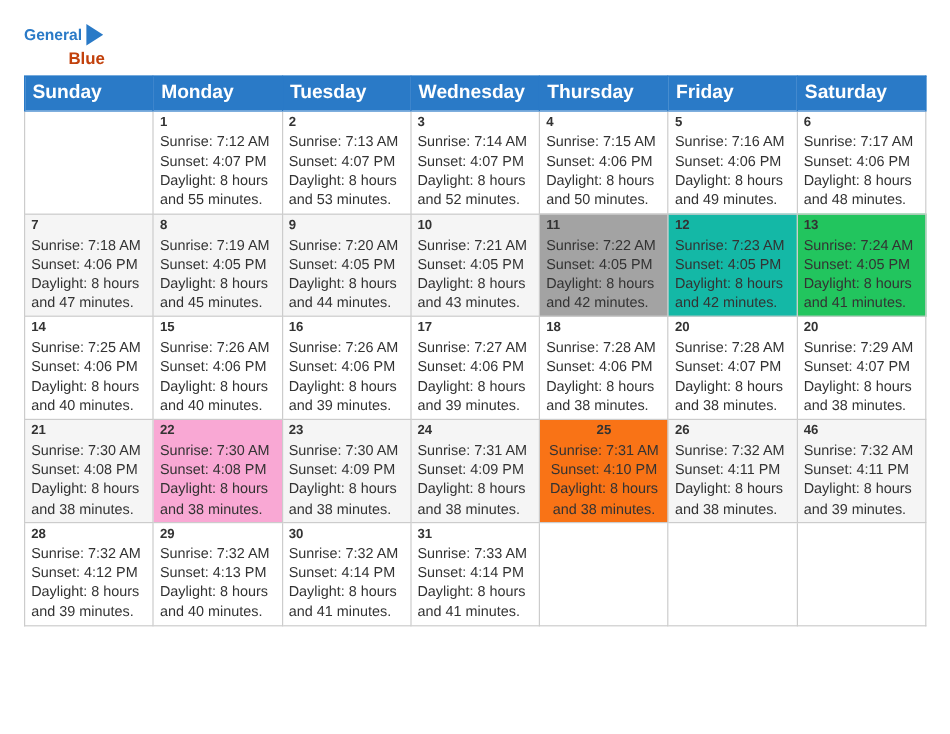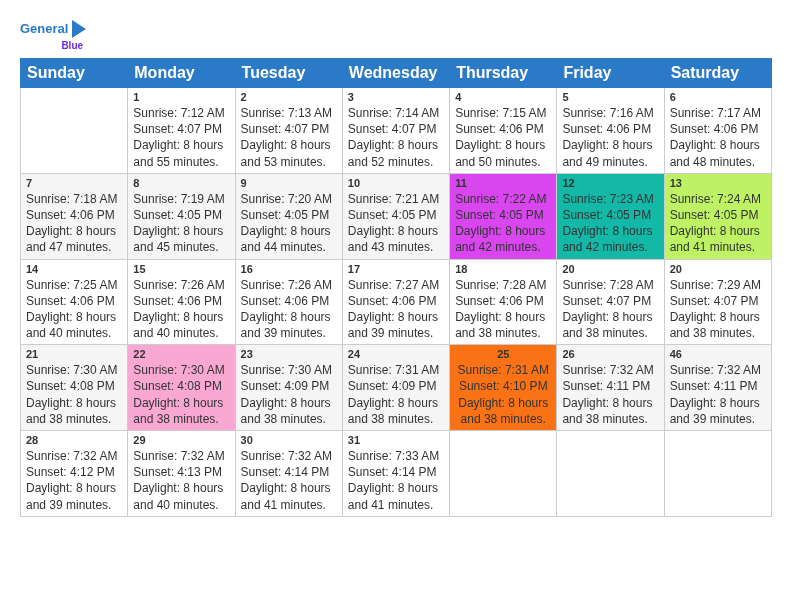--- a/index.html
+++ b/index.html
@@ -104,21 +104,21 @@
 <div class="page">
   <div class="header-top">
     <div class="logo">
       <div>
         <div style="display:flex;align-items:center;">
           <span class="logo-text"><span>General</span></span>
           <svg class="logo-icon" viewBox="0 0 18 22" fill="none">
             <polygon points="2,2 16,11 2,20" fill="#2a7ac7"></polygon>
           </svg>
         </div>
-        <div class="logo-text" style="color:#6d28d9;font-size:10px;font-weight:bold;margin-left:36px;">Blue</div>
+        <div class="logo-text" style="color:#c2410c;font-size:14px;font-weight:bold;margin-left:36px;">Blue</div>
       </div>
     </div>
     <div class="title-block">
       <div class="month-title"></div>
       <div class="location-title"></div>
     </div>
   </div>
 
   <table class="calendar-table">
     <thead>
@@ -170,29 +170,29 @@
             <div class="day-detail">Sunrise: 7:19 AM<br>Sunset: 4:05 PM<br>Daylight: 8 hours and 45 minutes.</div>
           </td>
           <td style="background: rgb(245, 245, 245);">
             <span class="day-num">9</span>
             <div class="day-detail">Sunrise: 7:20 AM<br>Sunset: 4:05 PM<br>Daylight: 8 hours and 44 minutes.</div>
           </td>
           <td style="background: rgb(245, 245, 245);">
             <span class="day-num">10</span>
             <div class="day-detail">Sunrise: 7:21 AM<br>Sunset: 4:05 PM<br>Daylight: 8 hours and 43 minutes.</div>
           </td>
-          <td style="background: #d946ef;">
+          <td style="background: #a3a3a3;">
             <span class="day-num">11</span>
             <div class="day-detail">Sunrise: 7:22 AM<br>Sunset: 4:05 PM<br>Daylight: 8 hours and 42 minutes.</div>
           </td>
           <td style="background: #14b8a6;">
             <span class="day-num">12</span>
             <div class="day-detail">Sunrise: 7:23 AM<br>Sunset: 4:05 PM<br>Daylight: 8 hours and 42 minutes.</div>
           </td>
-          <td style="background: #bef264;">
+          <td style="background: #22c55e;">
             <span class="day-num">13</span>
             <div class="day-detail">Sunrise: 7:24 AM<br>Sunset: 4:05 PM<br>Daylight: 8 hours and 41 minutes.</div>
           </td>
         </tr>
         <tr>
           <td>
             <span class="day-num">14</span>
             <div class="day-detail">Sunrise: 7:25 AM<br>Sunset: 4:06 PM<br>Daylight: 8 hours and 40 minutes.</div>
           </td>
           <td>

